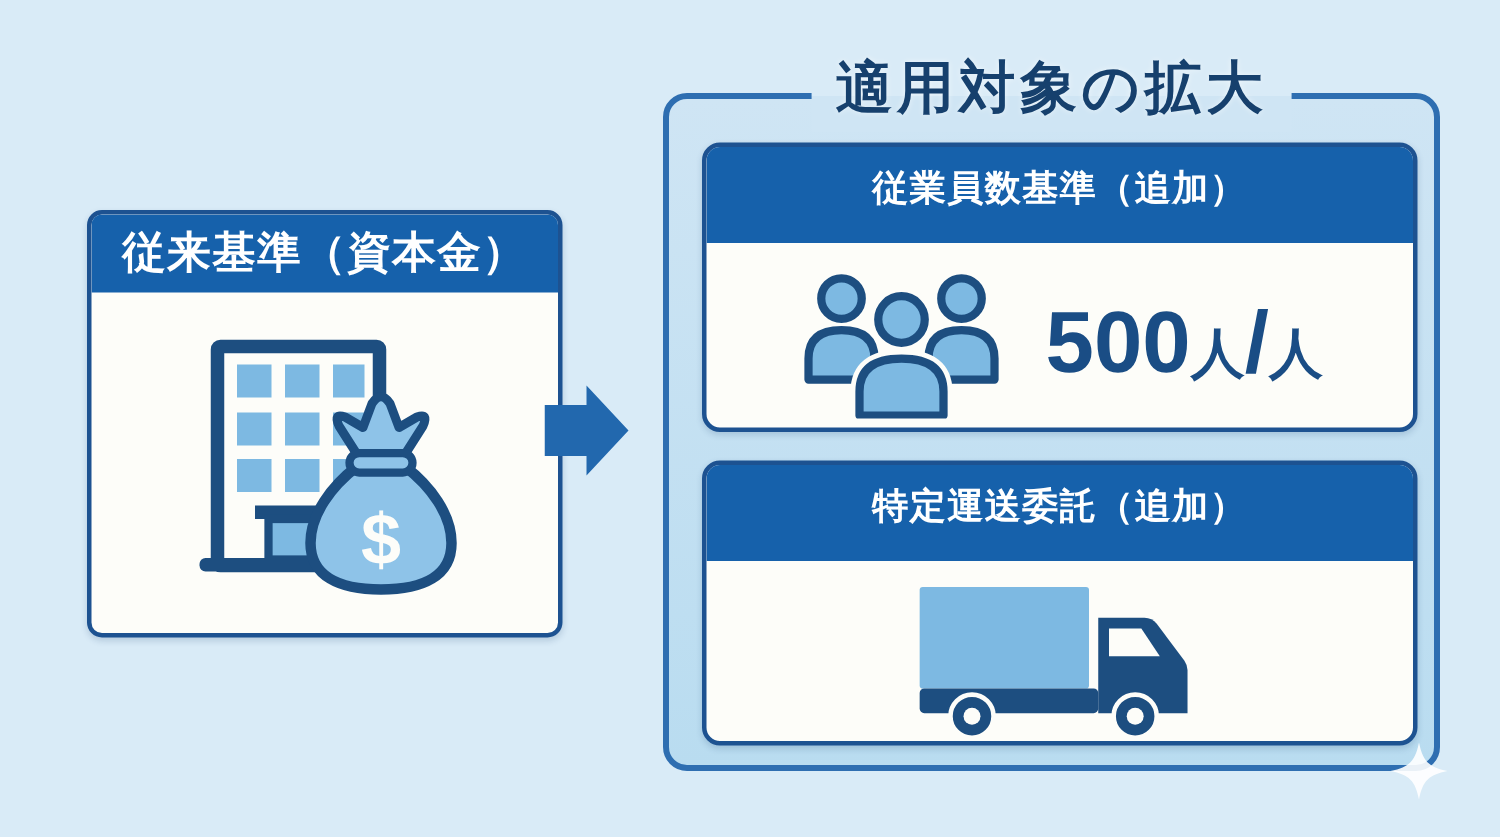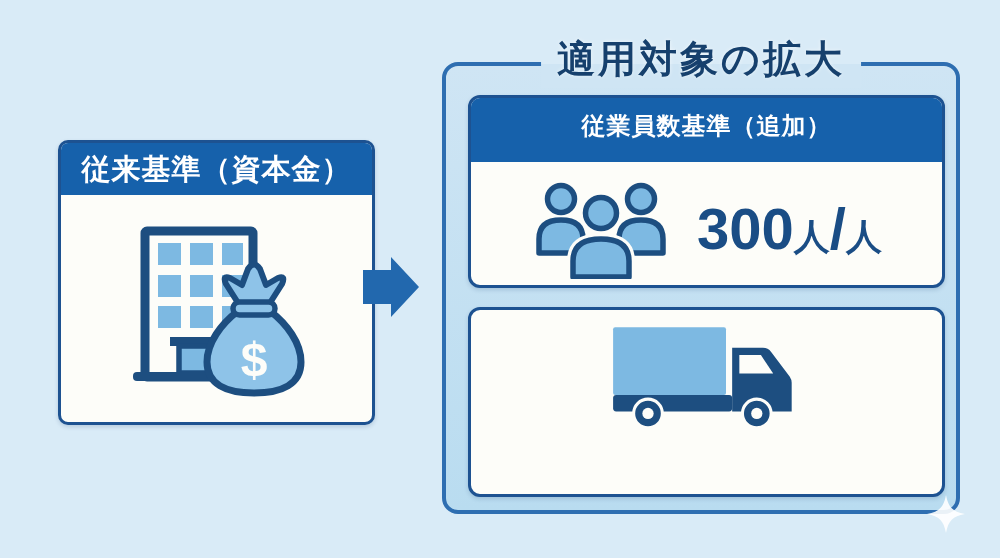--- a/index.html
+++ b/index.html
@@ -119,29 +119,32 @@
             <path d="M88,74 L88,60 Q88,41 110,41 Q132,41 132,60 L132,74 Z" class="fl sd" stroke-width="5.5" stroke-linejoin="round"></path>
           </g>
           <g>
             <circle cx="70" cy="34" r="15.5" class="fl swh" stroke-width="12"></circle>
             <path d="M42,98 L42,82 Q42,60 70,60 Q98,60 98,82 L98,98 Z" class="fl swh" stroke-width="12" stroke-linejoin="round"></path>
             <circle cx="70" cy="34" r="15.5" class="fl sd" stroke-width="5.5"></circle>
             <path d="M42,98 L42,82 Q42,60 70,60 Q98,60 98,82 L98,98 Z" class="fl sd" stroke-width="5.5" stroke-linejoin="round"></path>
           </g>
         </svg>
         <div class="value">
-          <span class="num">300</span>
+          <span class="num">500</span>
           <span class="unit">人</span>
           <span class="num">/</span>
           <span class="unit">人</span>
         </div>
       </div>
     </section>
 
     <section class="card sub sub2">
+      <header class="card-header">
+        <span>特定運送委託（追加）</span>
+      </header>
       <div class="card-body sub-body">
         <svg viewBox="0 0 190 110" width="195" height="113">
           <rect x="4" y="8" width="110" height="66" rx="2" class="fl"></rect>
           <rect x="4" y="74" width="116" height="16" rx="3" class="fd"></rect>
           <path d="M120,28 L150,28 Q155,28 158,32 L176,56 Q178,59 178,62 L178,90 L120,90 Z" class="fd"></path>
           <polygon points="127,35 148,35 160,53 127,53" class="fw"></polygon>
           <g>
             <circle cx="38" cy="92" r="14" class="fd swh" stroke-width="3"></circle>
             <circle cx="38" cy="92" r="5.5" class="fw"></circle>
           </g>

